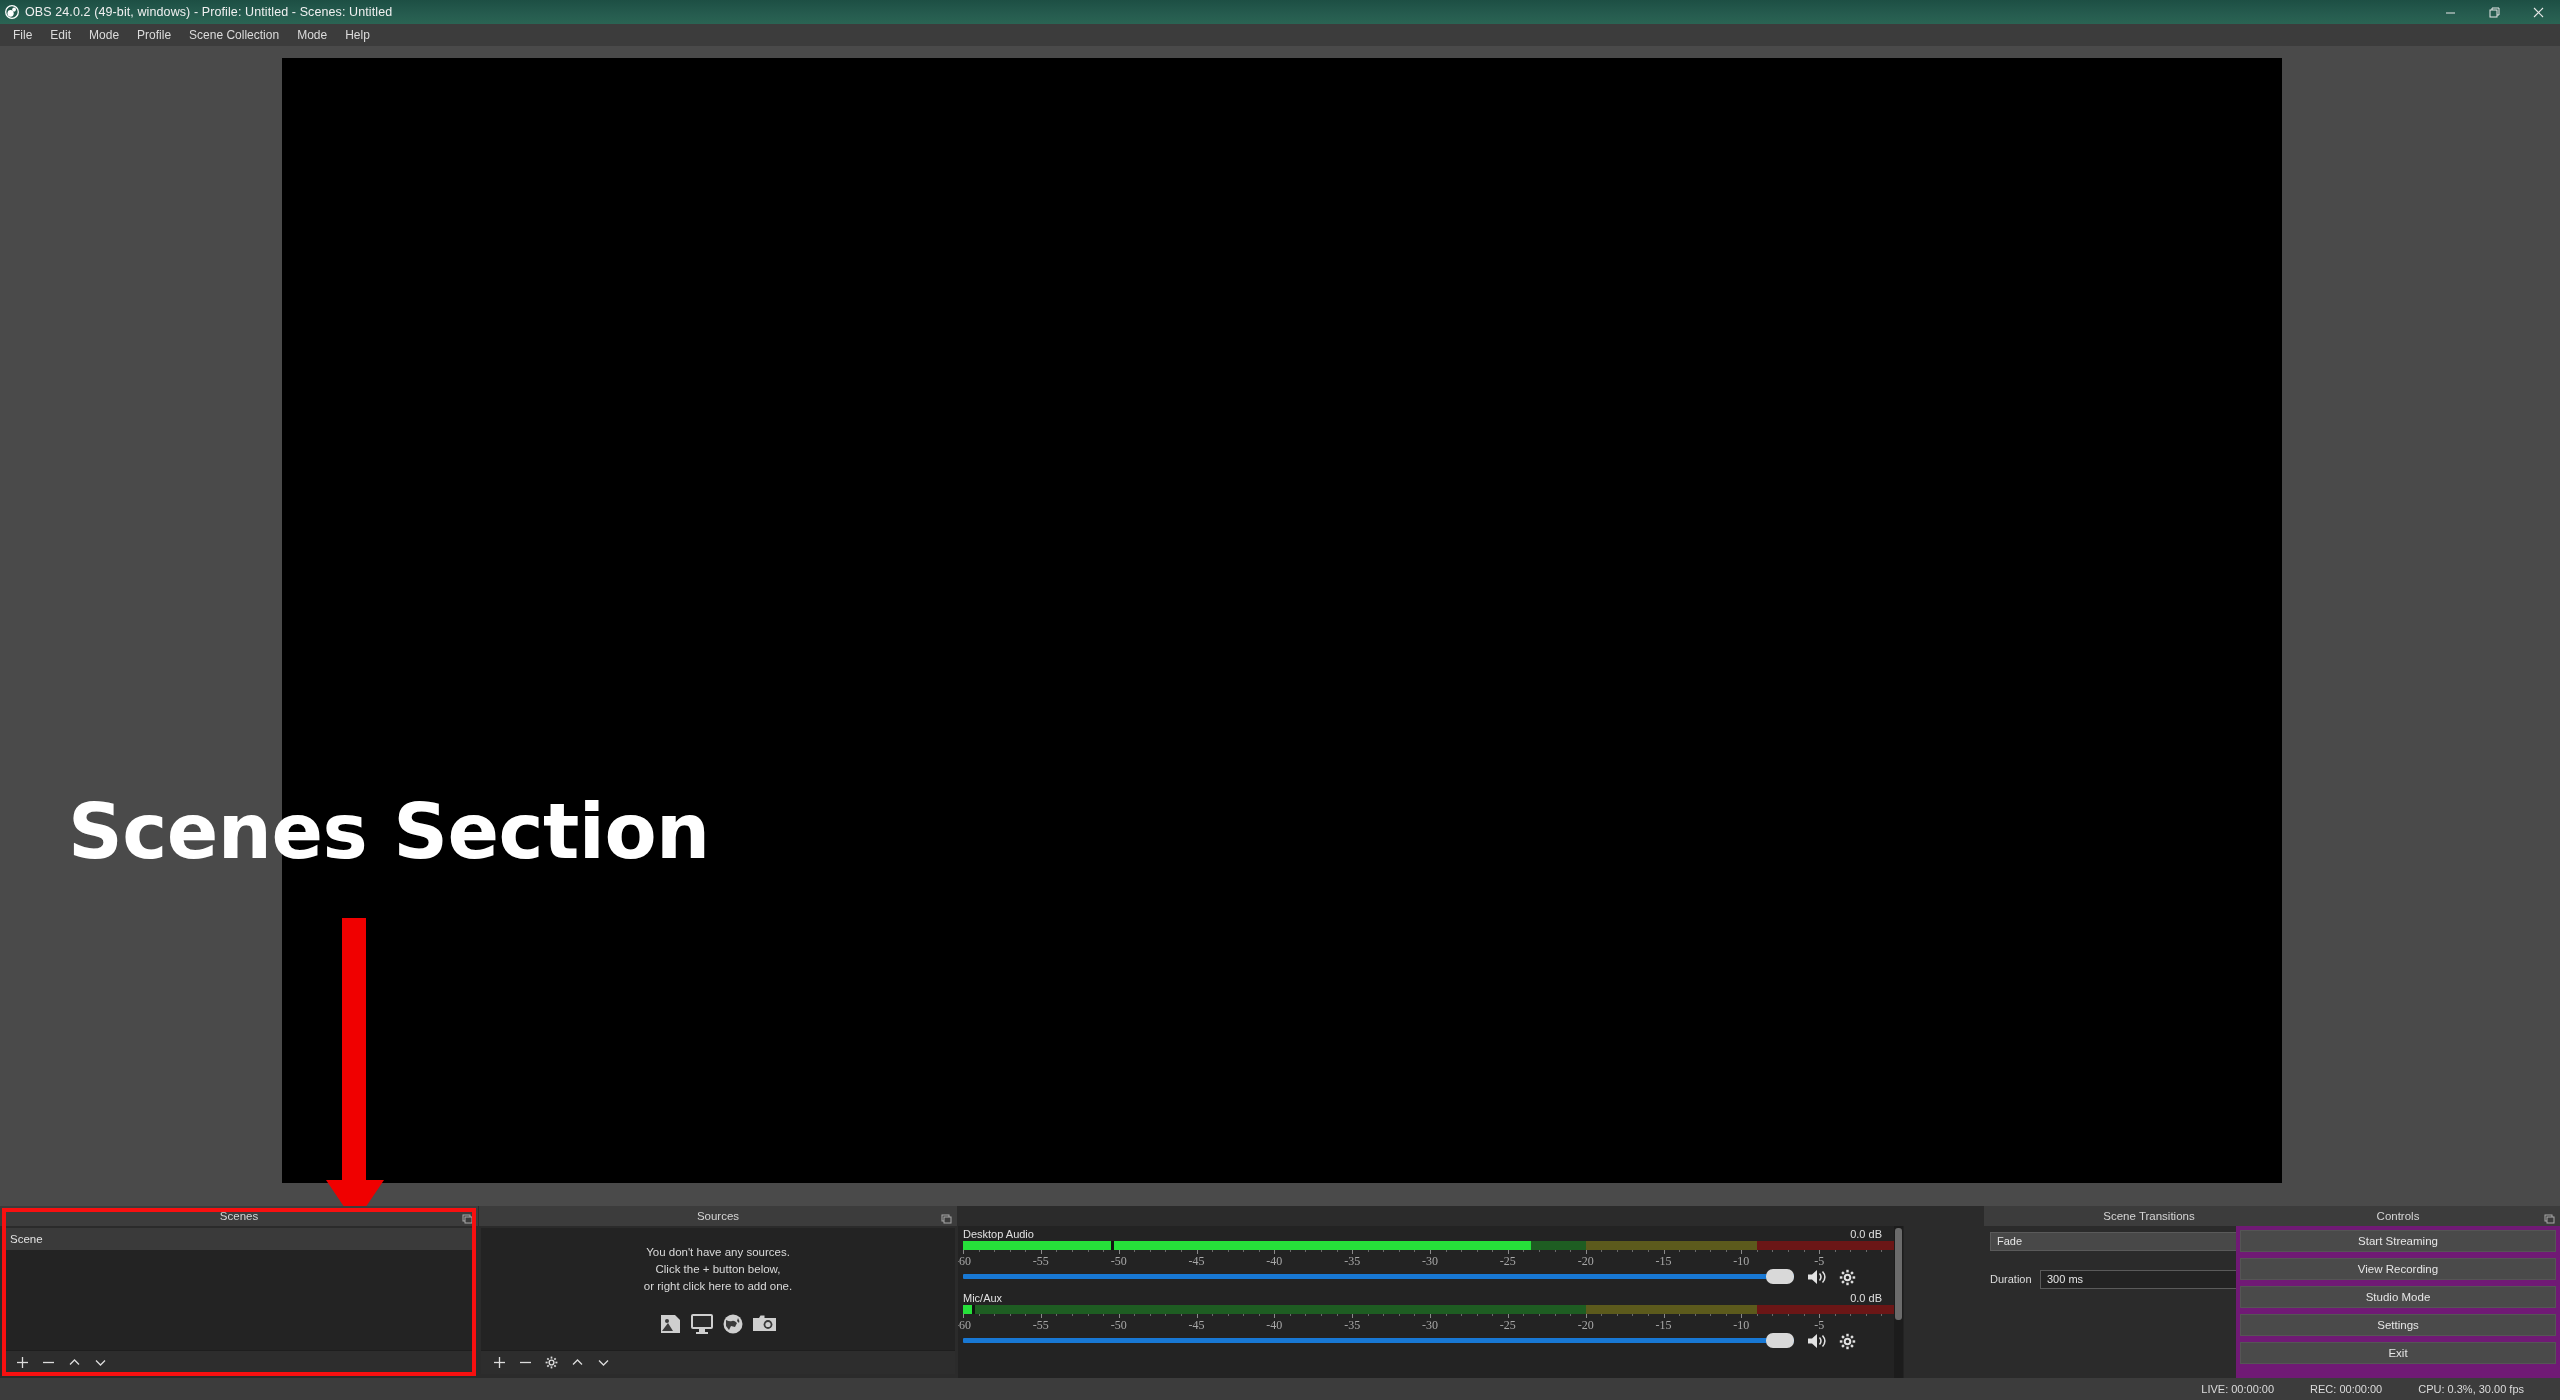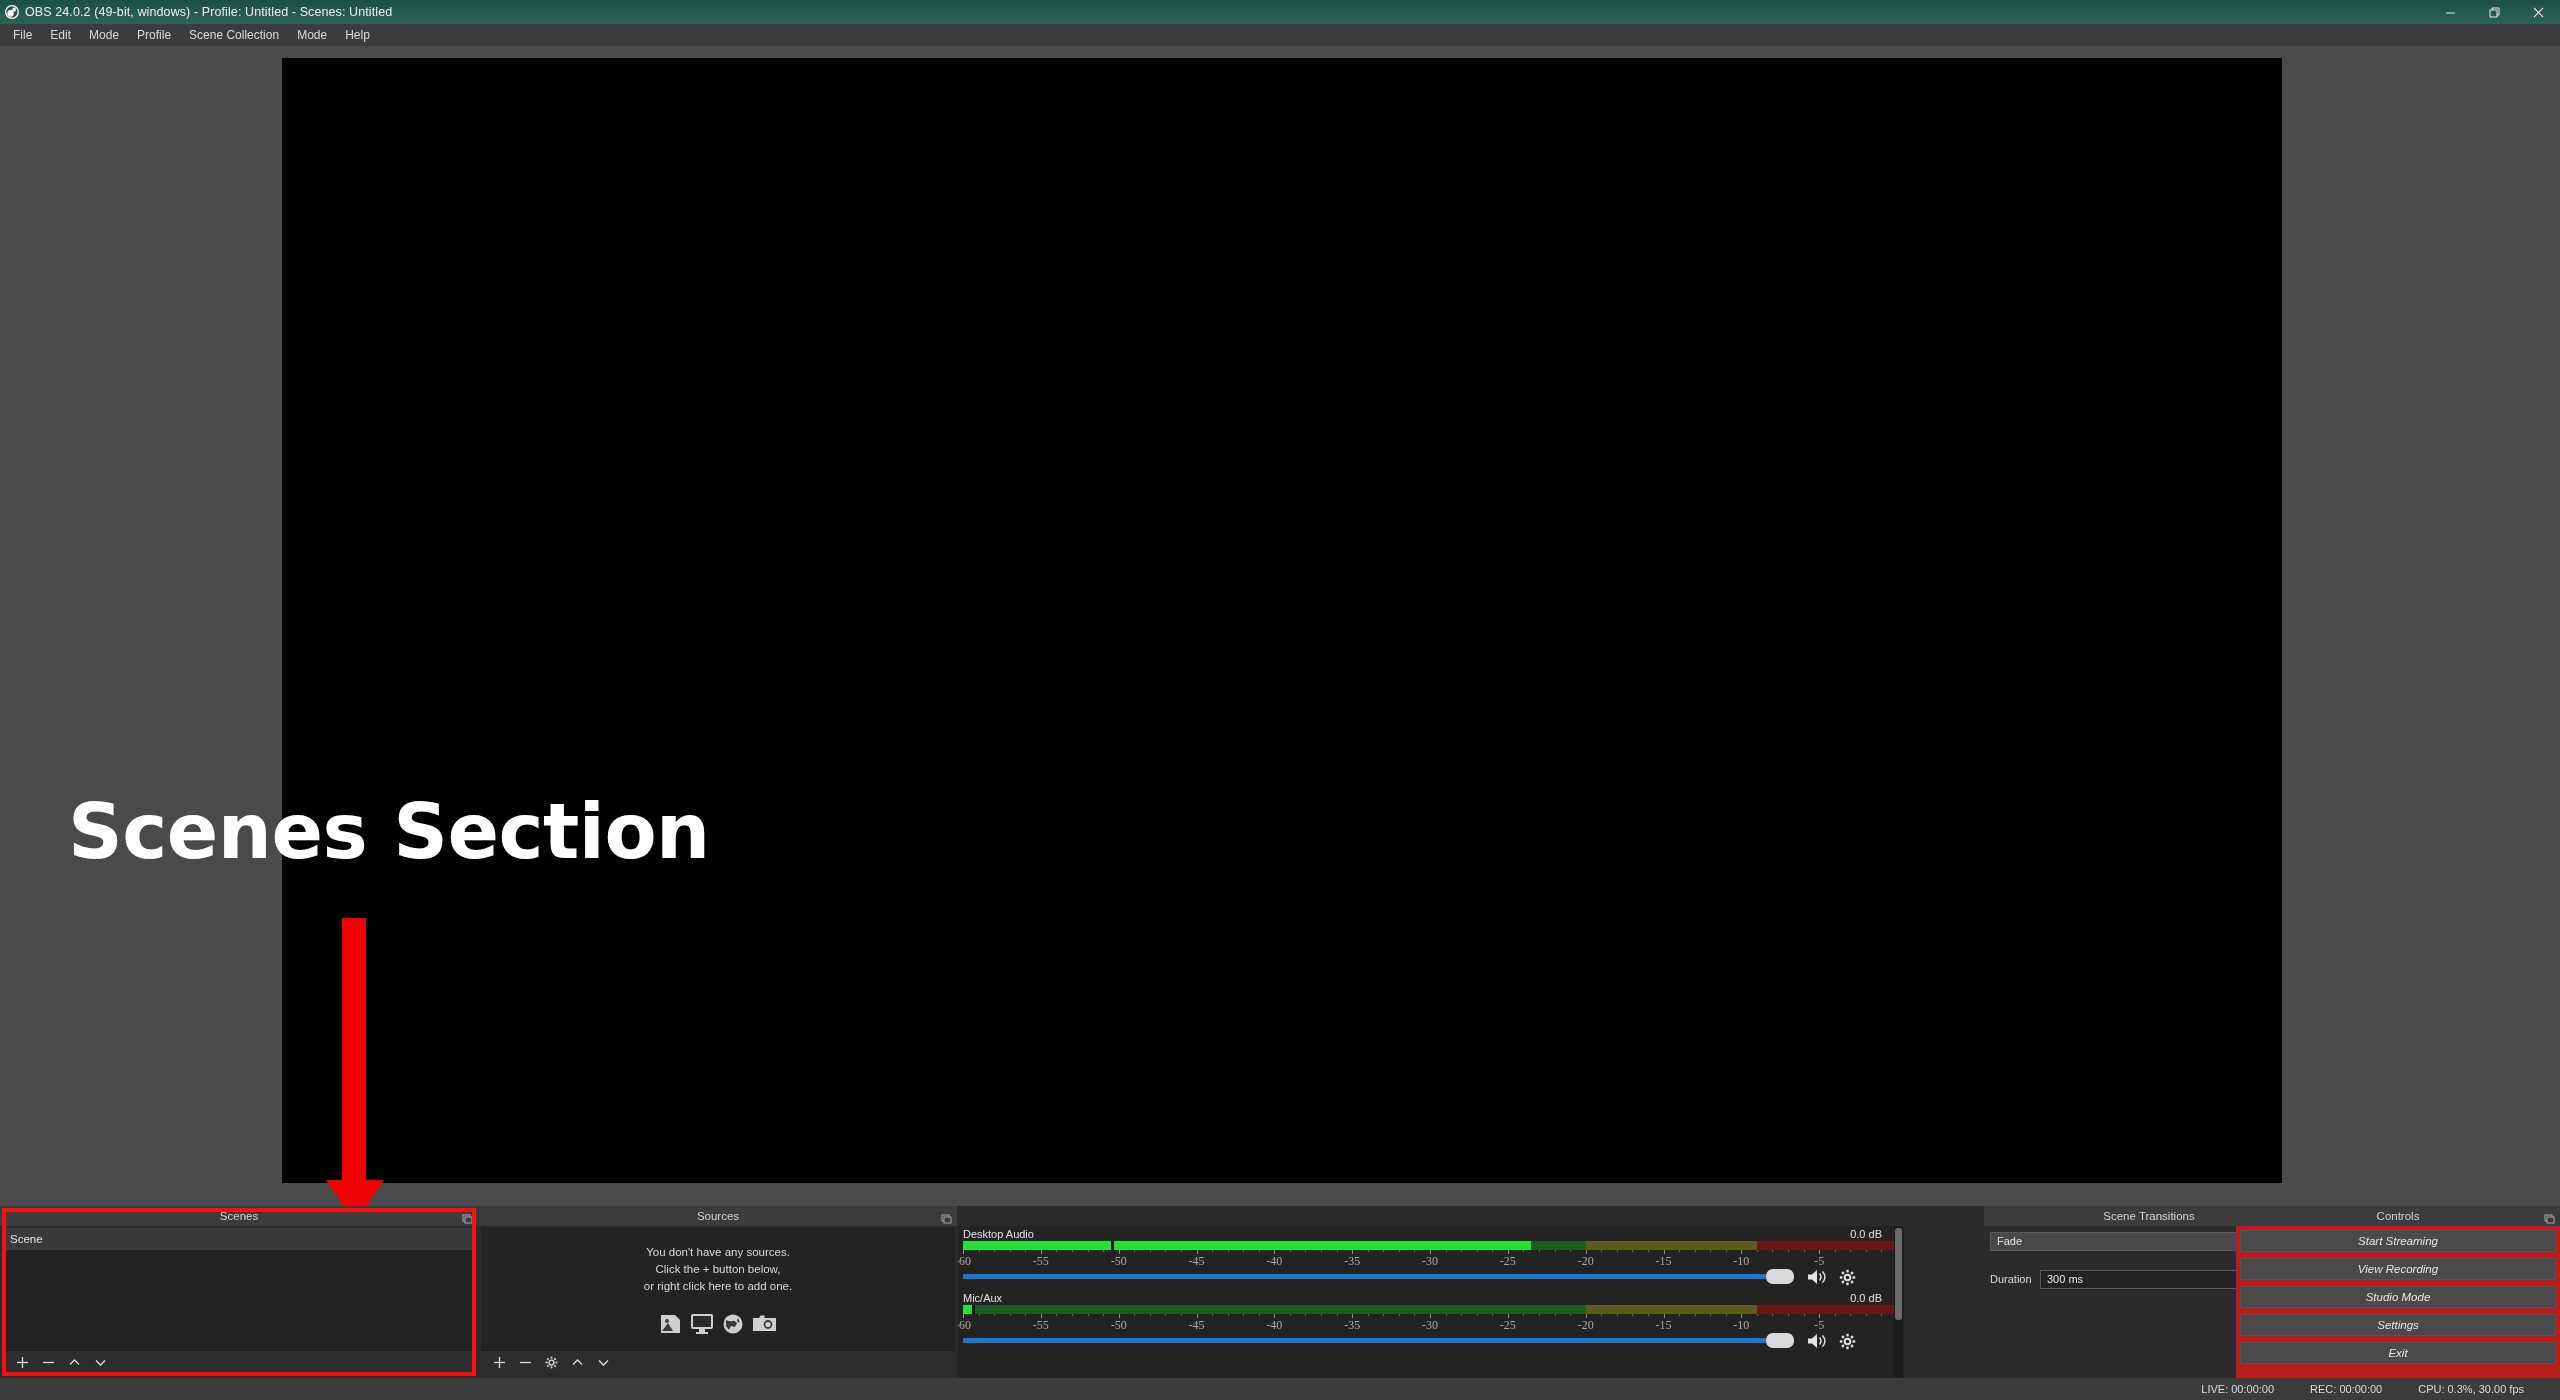--- a/index.html
+++ b/index.html
@@ -665,21 +665,21 @@
   <div class="panel" id="ctrl-panel">
     <div class="panel-head">
       <span class="panel-title">Controls</span>
       <span class="float-icon">
         <svg width="11" height="11" viewBox="0 0 11 11">
           <rect x="1" y="2" width="7" height="6" fill="none" stroke="#bdbdbd" stroke-width="1"></rect>
           <rect x="3" y="4" width="7" height="6" fill="#3c3c3c" stroke="#bdbdbd" stroke-width="1"></rect>
         </svg>
       </span>
     </div>
-    <div class="panel-body" style="position:absolute;left:0;top:20px;width:324px;height:152px;background:#b91c1c;font-style:italic;">
+    <div class="panel-body" style="position:absolute;left:0;top:20px;width:324px;height:152px;background:#701a75;">
       <div class="ctrl-btn" style="top:4px;">Start Streaming</div>
       <div class="ctrl-btn" style="top:32px;">View Recording</div>
       <div class="ctrl-btn" style="top:60px;">Studio Mode</div>
       <div class="ctrl-btn" style="top:88px;">Settings</div>
       <div class="ctrl-btn" style="top:116px;">Exit</div>
     </div>
   </div>
 
 </div>
 

